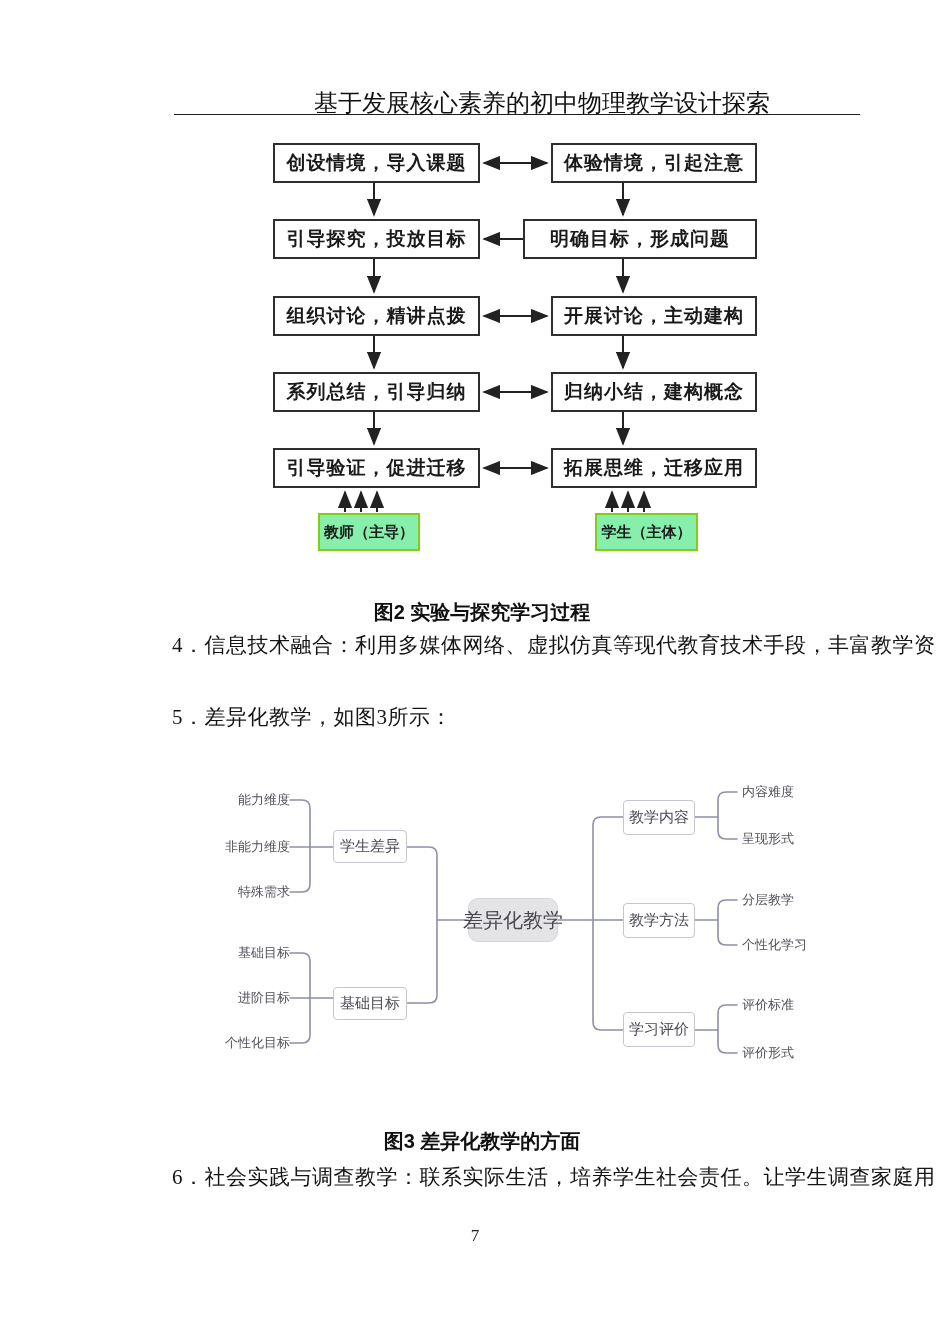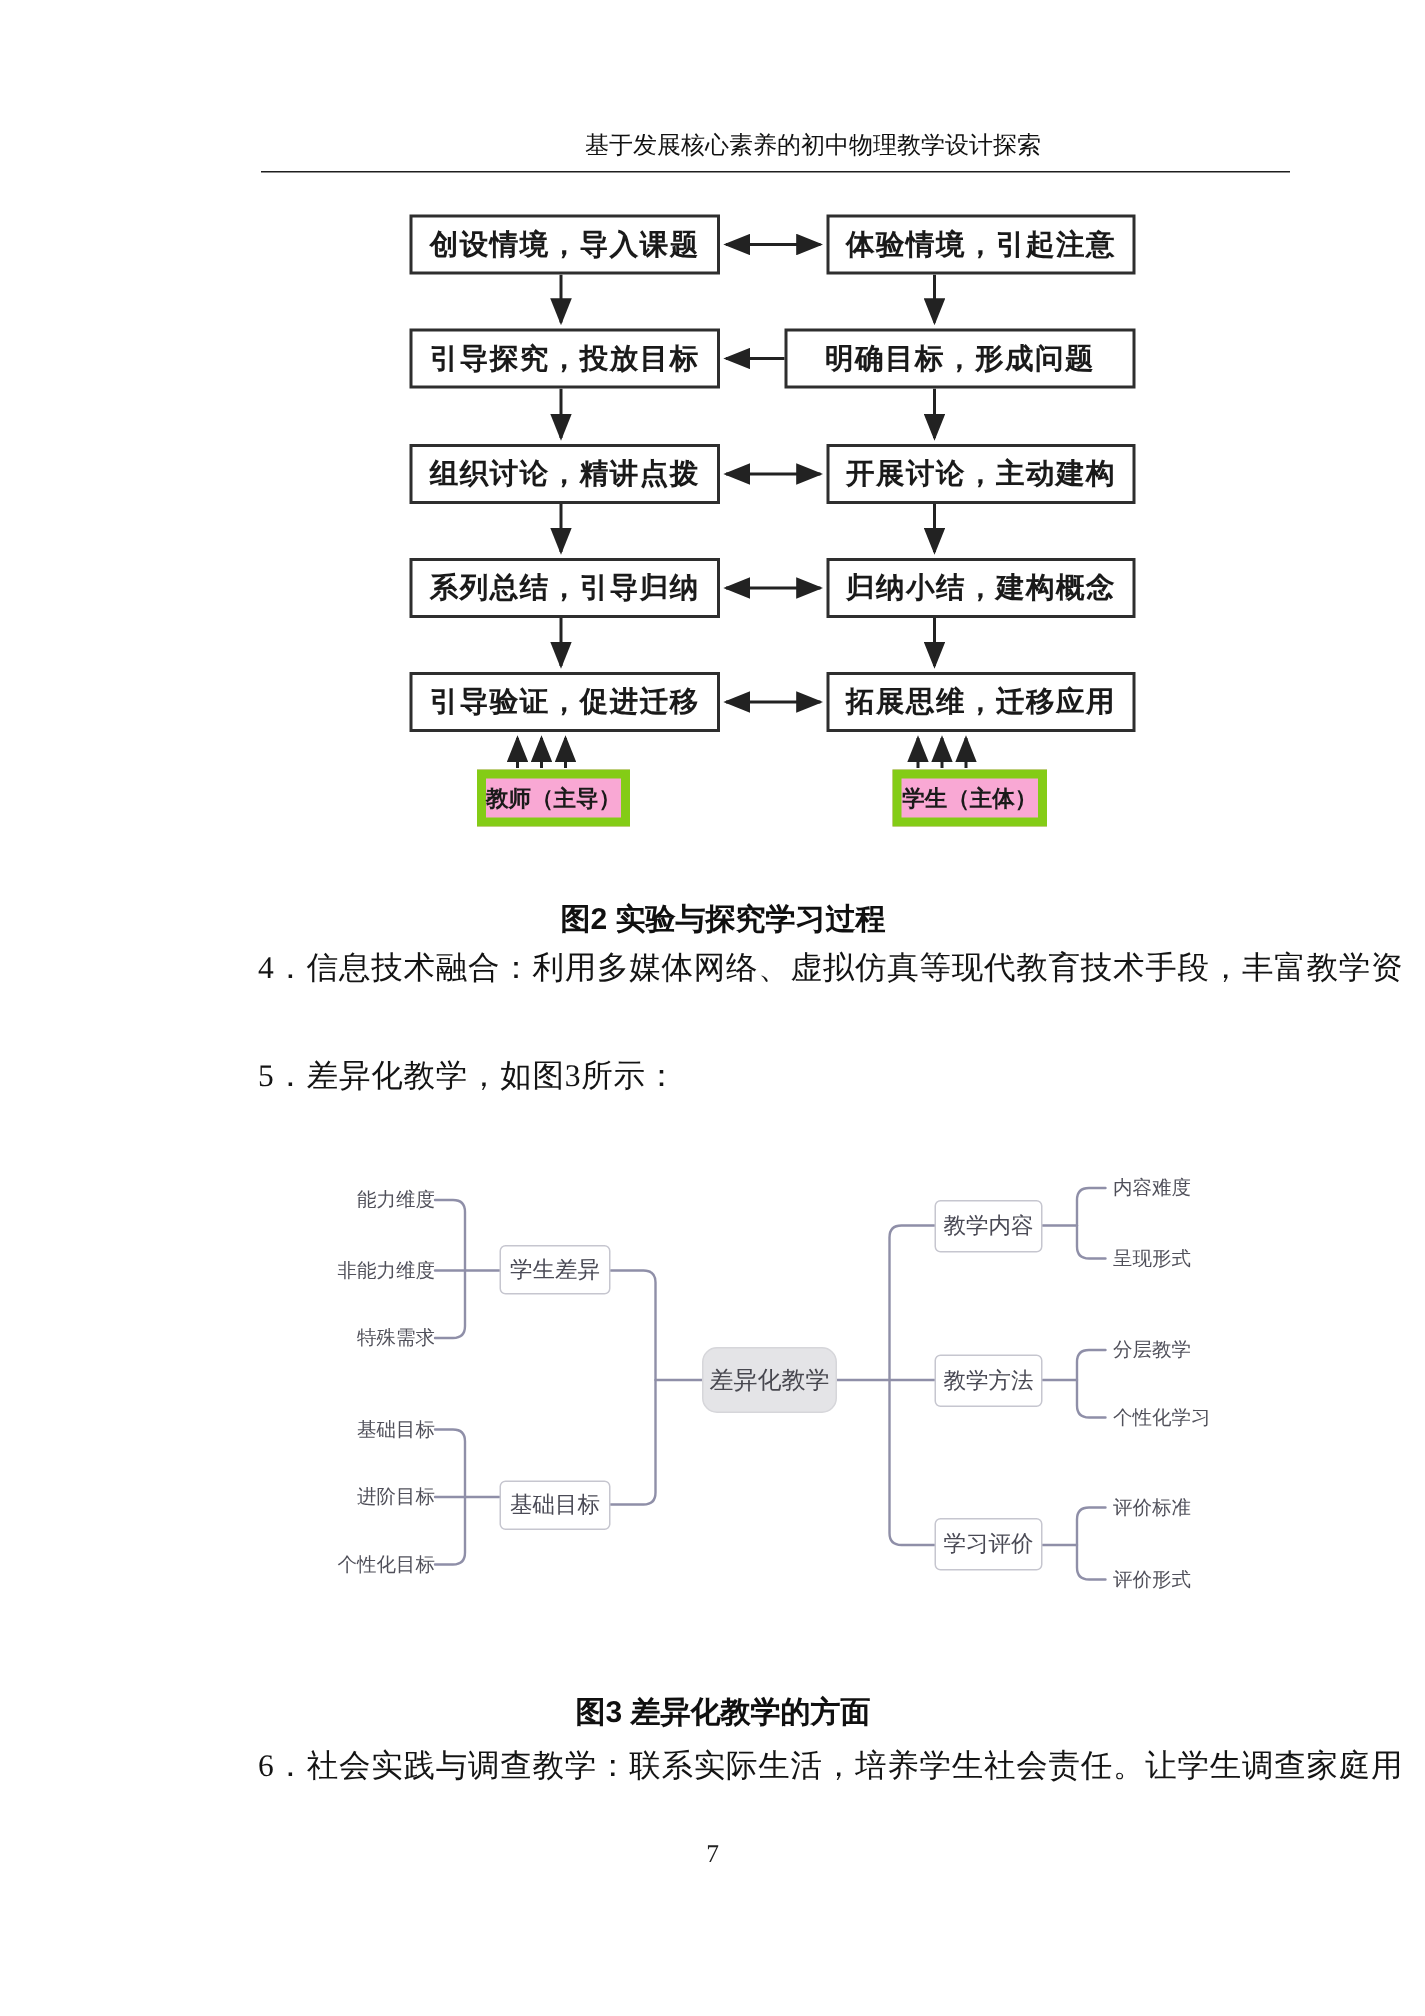--- a/index.html
+++ b/index.html
@@ -3,38 +3,38 @@
 <meta charset="utf-8">
 <style>
   html,body { margin:0; padding:0; background:#fff; }
   .page {
     position:relative; width:950px; height:1344px; background:#ffffff;
     font-family:"Liberation Serif","DejaVu Serif",serif; color:#111;
     overflow:hidden;
   }
   .header-title {
     position:absolute; top:87px; left:134px; width:816px; text-align:center;
-    font-size:16px; color:#111; white-space:nowrap;
+    font-size:24px; color:#111; white-space:nowrap;
   }
   .header-rule {
     position:absolute; top:114px; left:174px; width:686px; height:0;
     border-top:1.7px solid #1e1e1e;
   }
   .connector-svg { position:absolute; left:0; top:0; }
   .fbox {
     position:absolute; height:40px; box-sizing:border-box;
     border:2px solid #2e2e2e; background:#fff;
     display:flex; align-items:center; justify-content:center;
     font-family:"Liberation Sans","DejaVu Sans",sans-serif;
     font-weight:600; font-size:19px; color:#1a1a1a; letter-spacing:1px;
     white-space:nowrap;
   }
   .rolebox {
     position:absolute; height:38px; box-sizing:border-box;
-    border:6px solid #84cc16; background:#f9a8d4;
+    border:2px solid #84cc16; background:#86efac;
     display:flex; align-items:center; justify-content:center;
     font-family:"Liberation Sans","DejaVu Sans",sans-serif;
     font-weight:600; font-size:15px; color:#1a1a1a; white-space:nowrap;
   }
   .caption {
     position:absolute; left:32px; width:900px; text-align:center;
     font-family:"Liberation Sans","DejaVu Sans",sans-serif;
     font-weight:700; font-size:20px; color:#101010; white-space:nowrap;
   }
   .bline {
@@ -46,21 +46,21 @@
     border:1.5px solid #c6c6cf; border-radius:4px;
     display:flex; align-items:center; justify-content:center;
     font-family:"Liberation Sans","DejaVu Sans",sans-serif;
     font-size:15px; color:#4a4a55; white-space:nowrap;
   }
   .centerbox {
     position:absolute; box-sizing:border-box; background:#e4e4e7;
     border:1.5px solid #d6d6da; border-radius:10px;
     display:flex; align-items:center; justify-content:center;
     font-family:"Liberation Sans","DejaVu Sans",sans-serif;
-    font-size:16px; font-weight:500; color:#47474f; white-space:nowrap;
+    font-size:20px; font-weight:500; color:#47474f; white-space:nowrap;
   }
   .leaf {
     position:absolute; transform:translateY(-50%);
     font-family:"Liberation Sans","DejaVu Sans",sans-serif;
     font-size:13px; color:#50505a; white-space:nowrap; line-height:18px;
   }
   .leaf.right-side { text-align:left; }
   .leaf.left-side  { text-align:right; }
   .pageno {
     position:absolute; top:1227px; left:0; width:950px; text-align:center;

